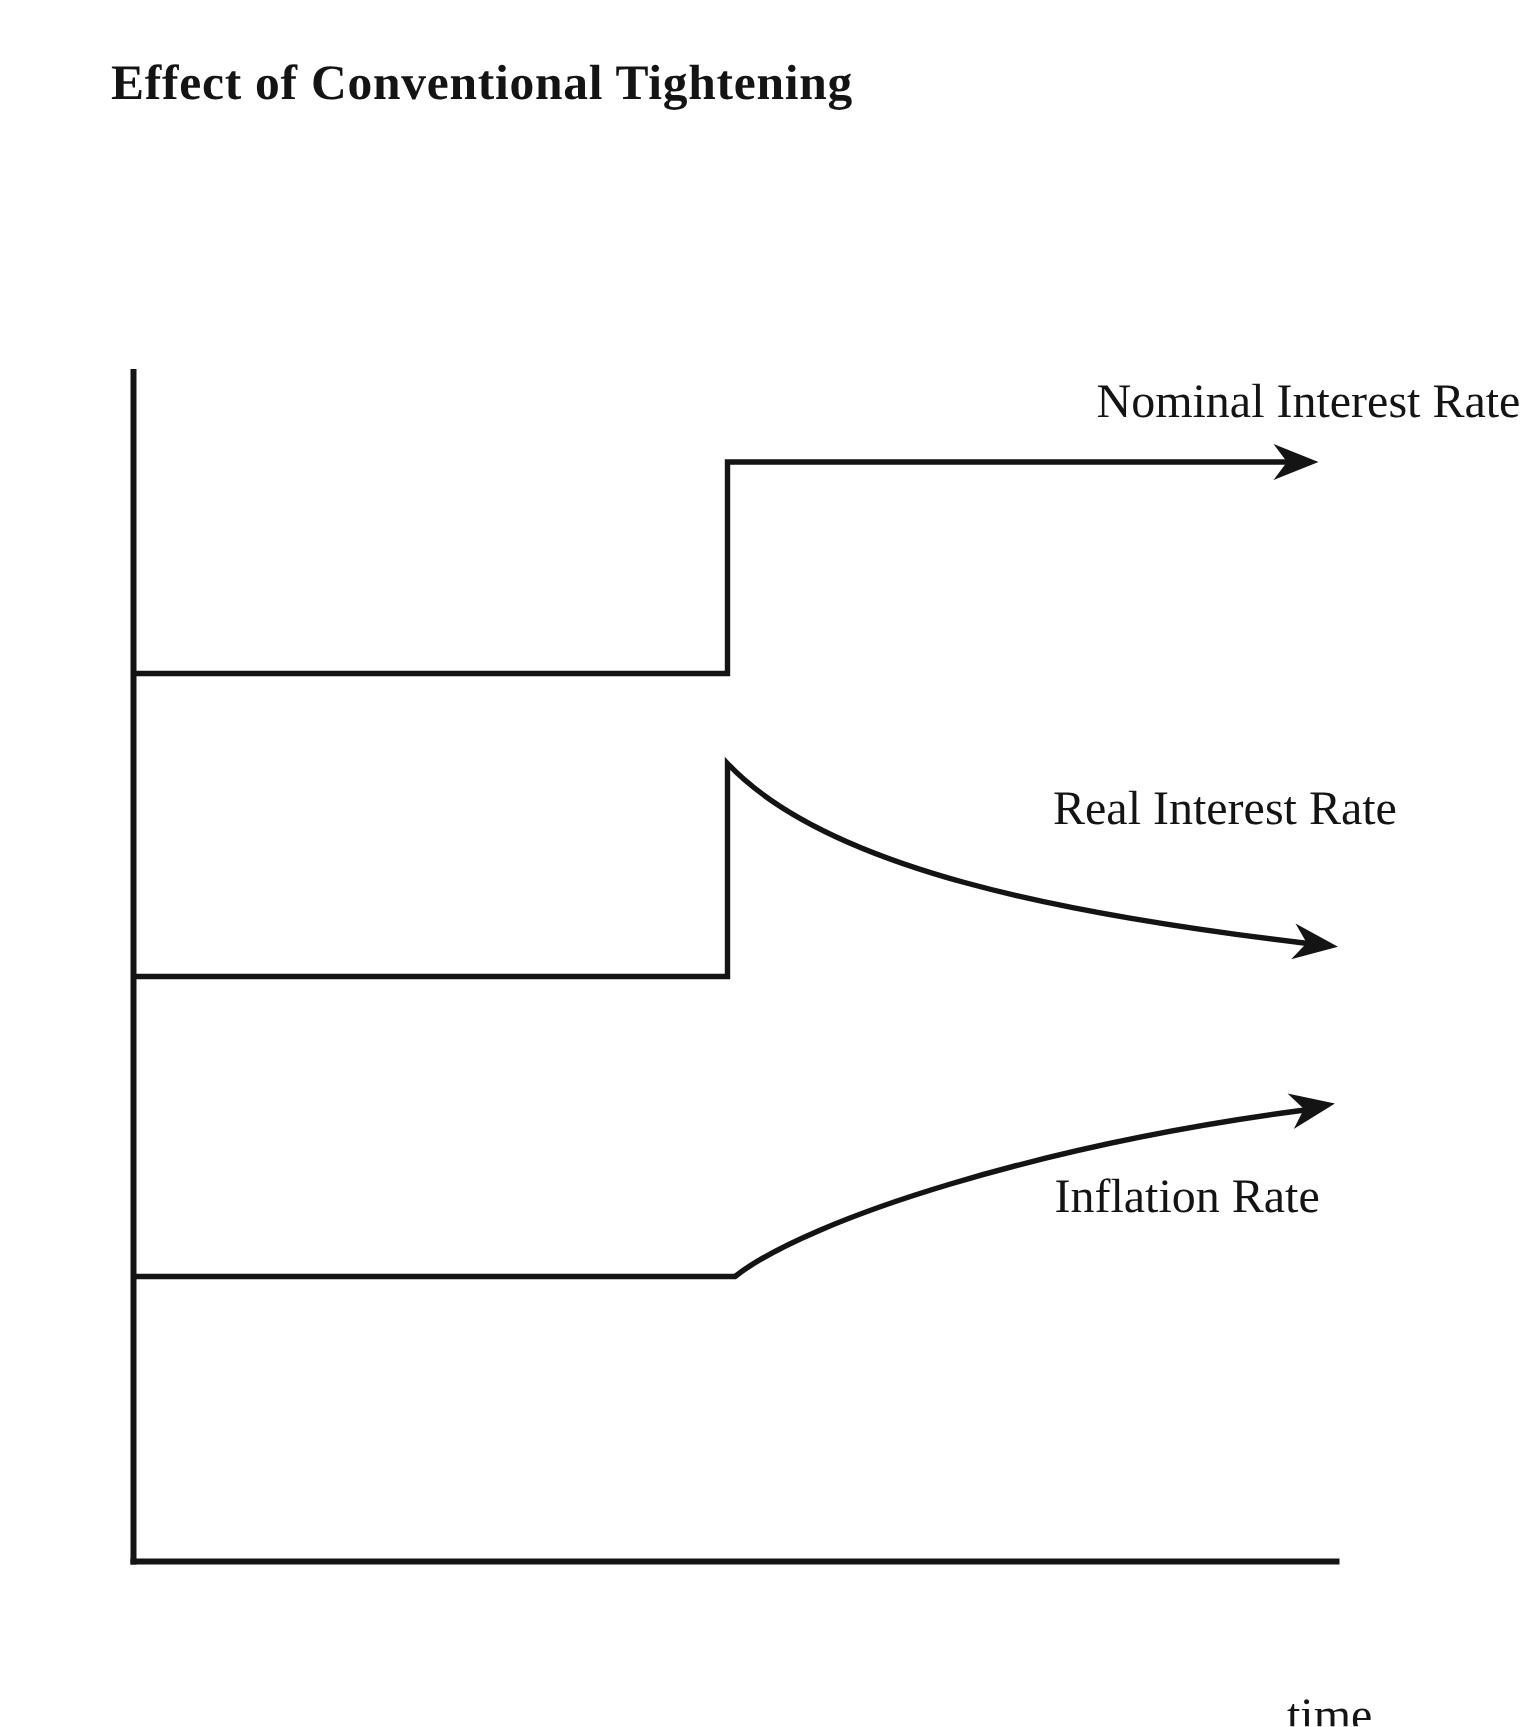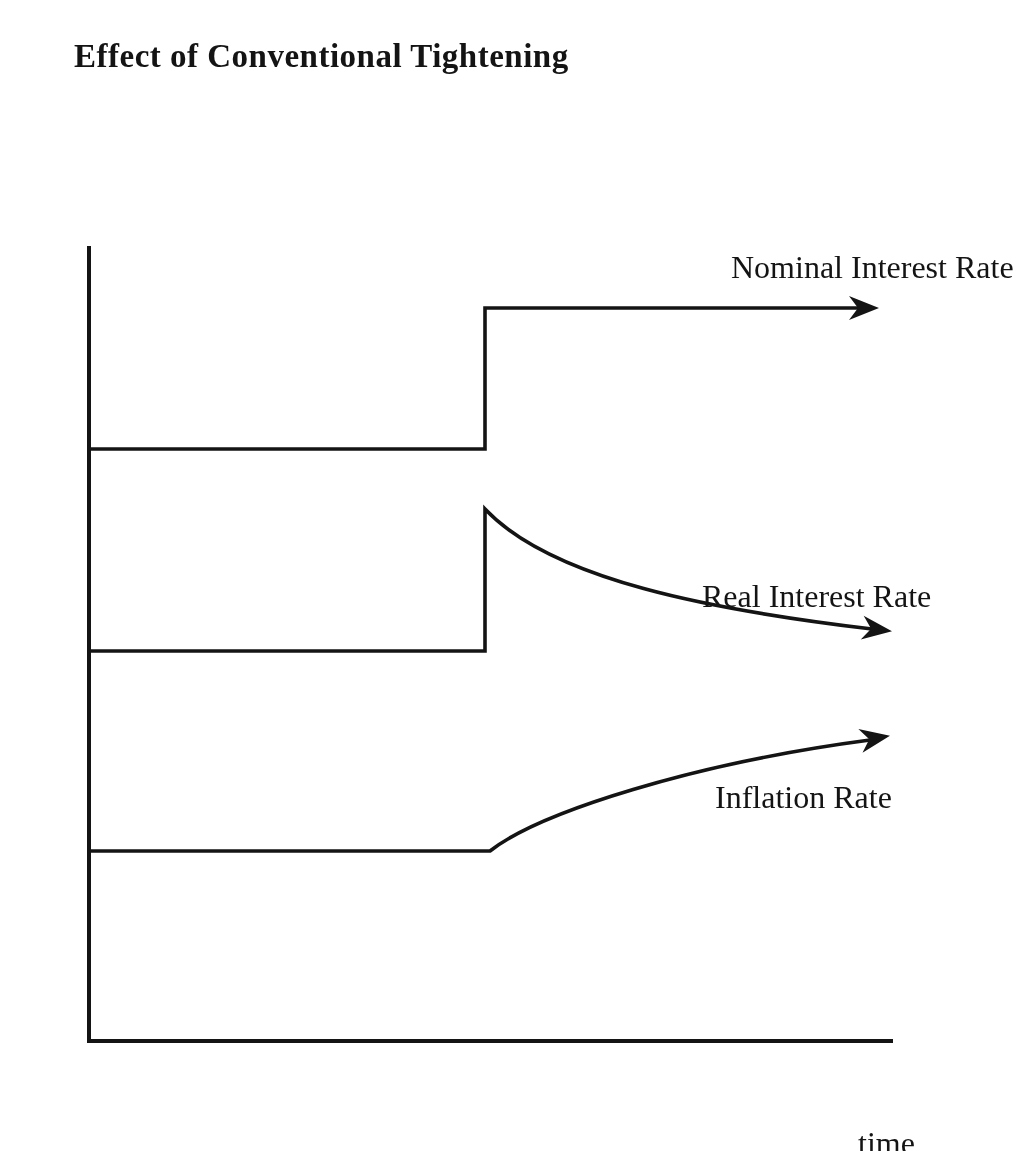--- a/index.html
+++ b/index.html
@@ -35,22 +35,22 @@
     letter-spacing: 0.5px;
   }
   .curve-label {
     position: absolute;
     font-size: 32px;
     line-height: 1;
     white-space: nowrap;
     font-family: Liberation Serif, serif;
   }
   .label-nominal   { left: 731px; top: 251px; }
-  .label-real      { left: 702px; top: 580px; }
-  .label-inflation { left: 703px; top: 781px; margin-left: 12px; }
+  .label-real      { left: 702px; top: 522px; }
+  .label-inflation { left: 703px; top: 781px; }
   .label-time      { left: 858px; top: 1127px; }
 </style>
 </head>
 <body>
 
 <div id="canvas">
   <svg id="chart-svg" xmlns="http://www.w3.org/2000/svg" viewBox="0 0 1021 1151">
       <line x1="89" y1="246" x2="89" y2="1043" stroke="#141414" stroke-width="4"></line>
       <line x1="87" y1="1041" x2="893" y2="1041" stroke="#141414" stroke-width="4"></line>
       <path d="M 90 449 L 485 449 L 485 308 L 860 308" fill="none" stroke="#141414" stroke-width="3.6"></path>

